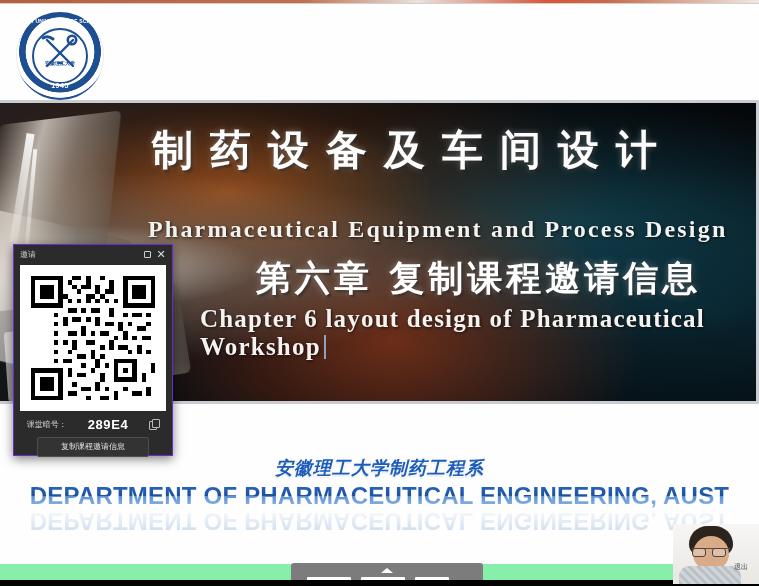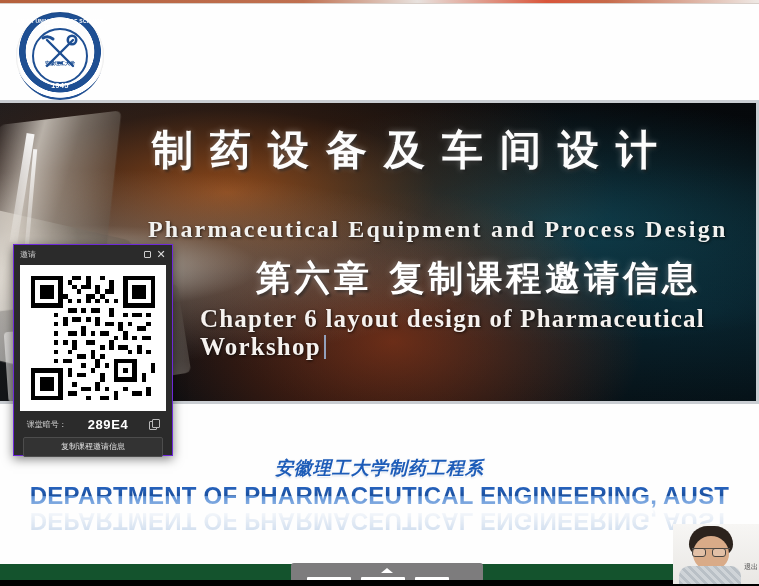--- a/index.html
+++ b/index.html
@@ -4,21 +4,21 @@
 <title>Lecture Slide Screen Share</title>
 <style>
   * { margin:0; padding:0; box-sizing:border-box; }
   html, body {
     width:759px; height:586px;
     overflow:hidden;
     background:#ffffff;
     font-family:"Liberation Sans", sans-serif;
   }
 
-  #screen { position:relative; width:759px; height:586px; background:#14532d; overflow:hidden; }
+  #screen { position:relative; width:759px; height:586px; background:#86efac; overflow:hidden; }
 
   
   .top-strip {
     position:absolute; top:0; left:0; width:759px; height:3px;
     background:linear-gradient(90deg,#b5603c 0%, #c07050 40%, #e8e2de 55%, #d9553a 72%, #c76a4a 80%, #efe9e5 100%);
   }
   .top-strip-under {
     position:absolute; top:3px; left:0; width:759px; height:1px; background:#d8cfc9;
   }
 
@@ -202,21 +202,21 @@
   .qr-meta-label { font-size:8px; color:#d2d2d2; font-family:"DejaVu Sans", sans-serif; }
   .qr-meta-code { font-size:13px; color:#ffffff; font-weight:bold; letter-spacing:.6px; }
   .ico-copy { position:relative; width:10px; height:10px; cursor:pointer; }
   .ico-copy:before, .ico-copy:after {
     content:""; position:absolute; border:1px solid #b9b9b9; border-radius:1px;
   }
   .ico-copy:before { left:0; top:2px; width:6px; height:7px; }
   .ico-copy:after  { left:3px; top:0; width:6px; height:7px; background:#2b2b2b; }
 
   .qr-button {
-    display:block; width:140px; height:20px; margin:2px auto 0;
+    display:block; width:112px; height:20px; margin:2px auto 0;
     background:#333333; border:1px solid #4d4d4d; border-radius:2px;
     color:#e4e4e4; font-size:8px; font-family:"DejaVu Sans", sans-serif;
     cursor:pointer; line-height:18px; text-align:center;
   }
 
   
   .bottom-toolbar {
     position:absolute; left:291px; top:563px; width:192px; height:23px;
     background:#7d7c7d; border-radius:3px 3px 0 0;
   }
@@ -253,21 +253,21 @@
     border:1.5px solid #4a4540; border-radius:3px; background:rgba(255,255,255,.25);
   }
   .cam-lens.l { left:19px; }
   .cam-lens.r { left:39px; }
   .cam-body {
     position:absolute; left:6px; top:42px; width:62px; height:22px;
     background:repeating-linear-gradient(45deg,#cfd4d8 0 3px,#b9c0c6 3px 6px);
     border-radius:10px 10px 0 0;
   }
   .cam-label {
-    position:absolute; right:1px; bottom:12px;
+    position:absolute; right:11px; bottom:12px;
     font-size:7px; color:#4a4a4a; font-family:"DejaVu Sans", sans-serif;
     white-space:nowrap; overflow:hidden; width:14px;margin-left:44px;
   }
 
   .bottom-black {
     position:absolute; left:0; top:580px; width:759px; height:6px; background:#000000;
   }
 </style>
 </head>
 <body>

